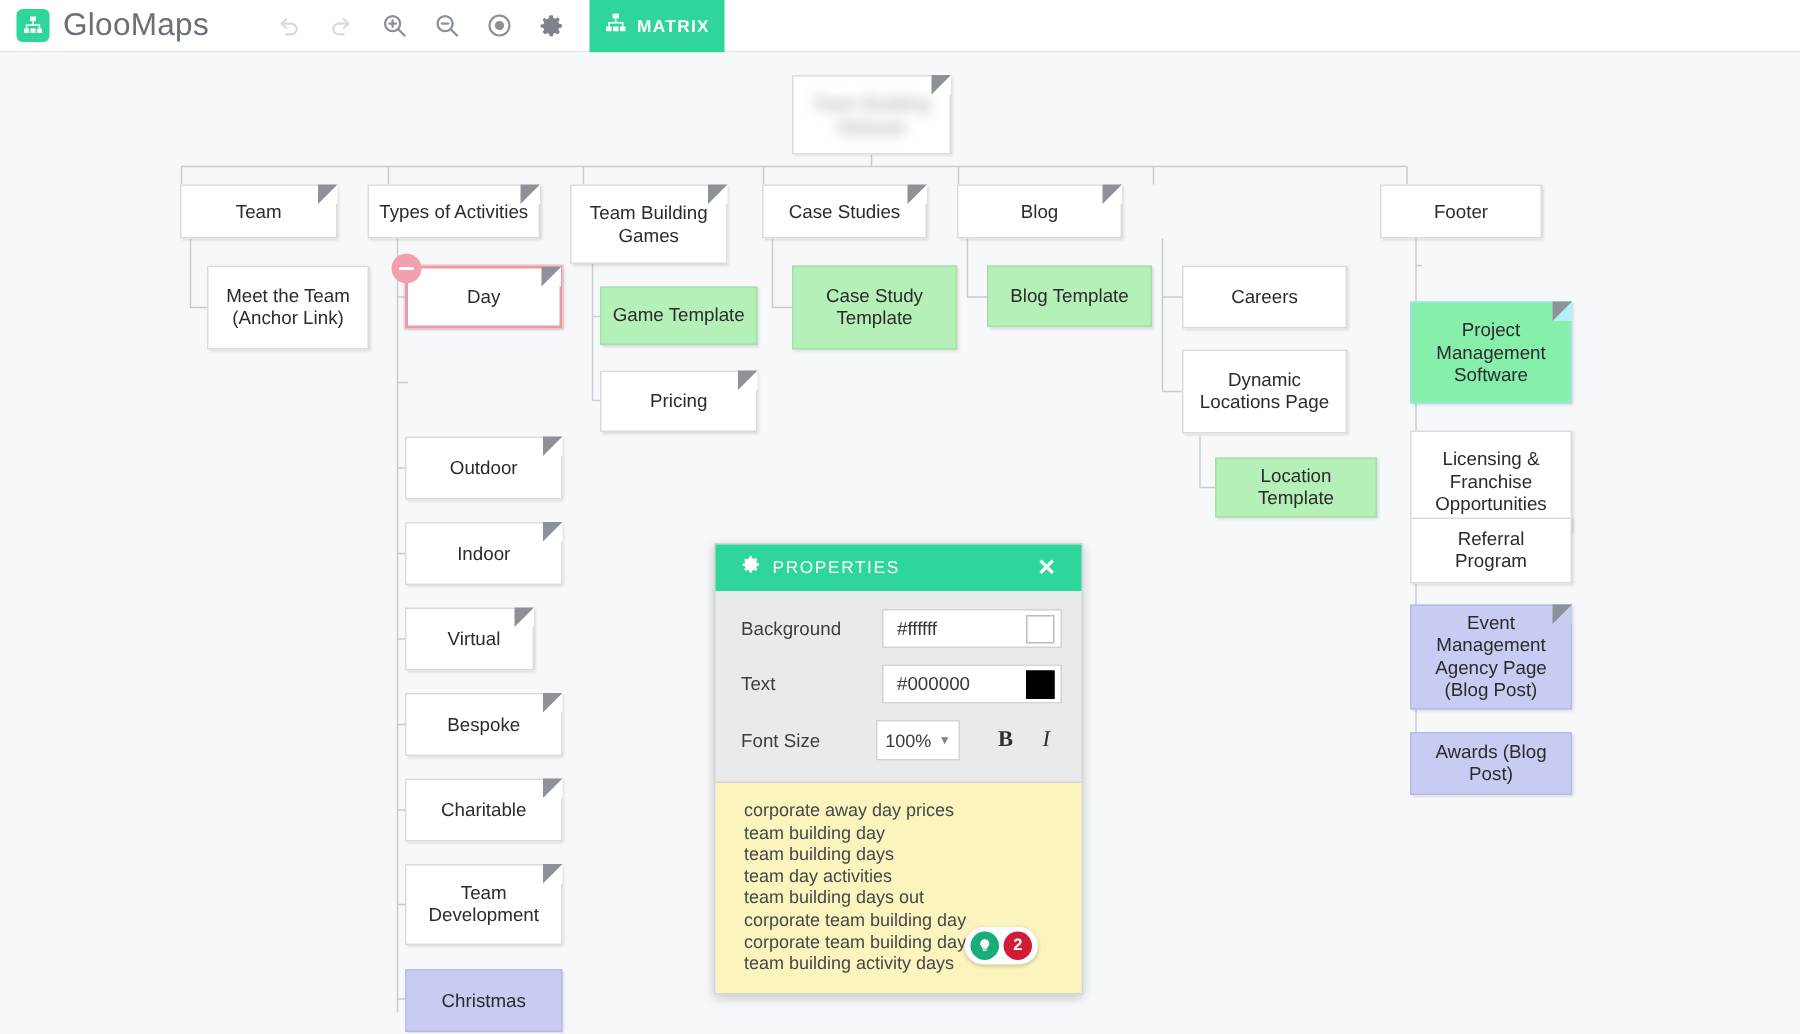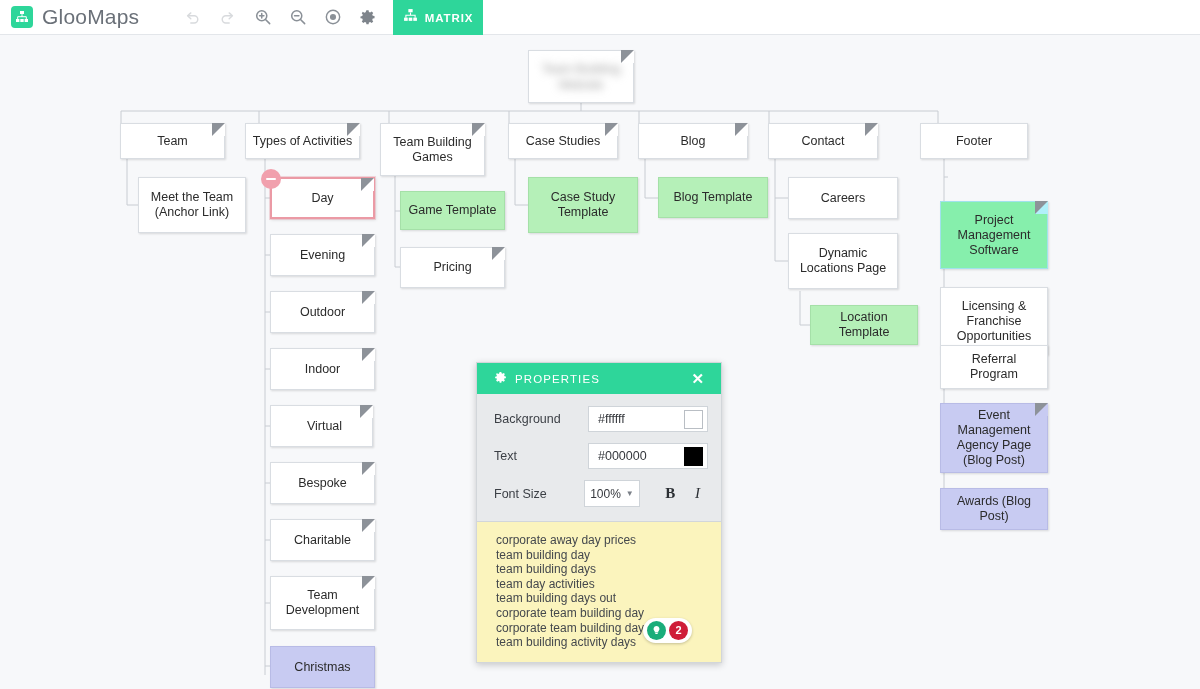--- a/index.html
+++ b/index.html
@@ -286,30 +286,27 @@
 
     <div class="node fold" style="left:245px;top:88px;width:115px;height:36px;">
       <span>Types of Activities</span>
     </div>
     <div class="node fold selected" style="left:270px;top:142px;width:105px;height:42px;">
       <div class="collapse-badge">
           <i></i>
         </div>
       <span>Day</span>
     </div>
-    <div class="node fold" style="left:270px;top:199px;width:105px;height:42px;">
-      <span>Evening</span>
-    </div>
     <div class="node fold" style="left:270px;top:256px;width:105px;height:42px;">
       <span>Outdoor</span>
     </div>
     <div class="node fold" style="left:270px;top:313px;width:105px;height:42px;">
       <span>Indoor</span>
     </div>
-    <div class="node fold" style="left:270px;top:370px;width:103px;height:42px;padding-left:12px;">
+    <div class="node fold" style="left:270px;top:370px;width:86px;height:42px;padding-left:12px;">
       <span>Virtual</span>
     </div>
     <div class="node fold" style="left:270px;top:427px;width:105px;height:42px;">
       <span>Bespoke</span>
     </div>
     <div class="node fold" style="left:270px;top:484px;width:105px;height:42px;">
       <span>Charitable</span>
     </div>
     <div class="node fold" style="left:270px;top:541px;width:105px;height:54px;">
       <span>Team Development</span>
@@ -335,23 +332,20 @@
       <span>Case Study Template</span>
     </div>
 
     <div class="node fold" style="left:638px;top:88px;width:110px;height:36px;">
       <span>Blog</span>
     </div>
     <div class="node green" style="left:658px;top:142px;width:110px;height:41px;">
       <span>Blog Template</span>
     </div>
 
-    <div class="node fold" style="left:768px;top:88px;width:110px;height:36px;">
-      <span>Contact</span>
-    </div>
     <div class="node" style="left:788px;top:142px;width:110px;height:42px;">
       <span>Careers</span>
     </div>
     <div class="node" style="left:788px;top:198px;width:110px;height:56px;">
       <span>Dynamic Locations Page</span>
     </div>
     <div class="node green" style="left:810px;top:270px;width:108px;height:40px;">
       <span>Location Template</span>
     </div>
 

